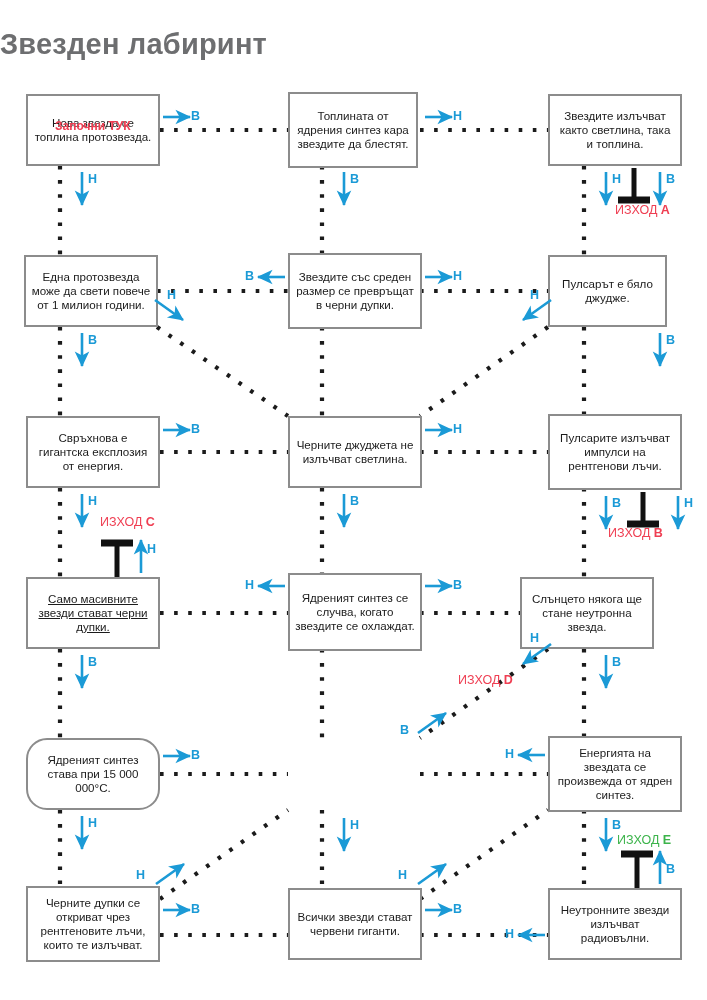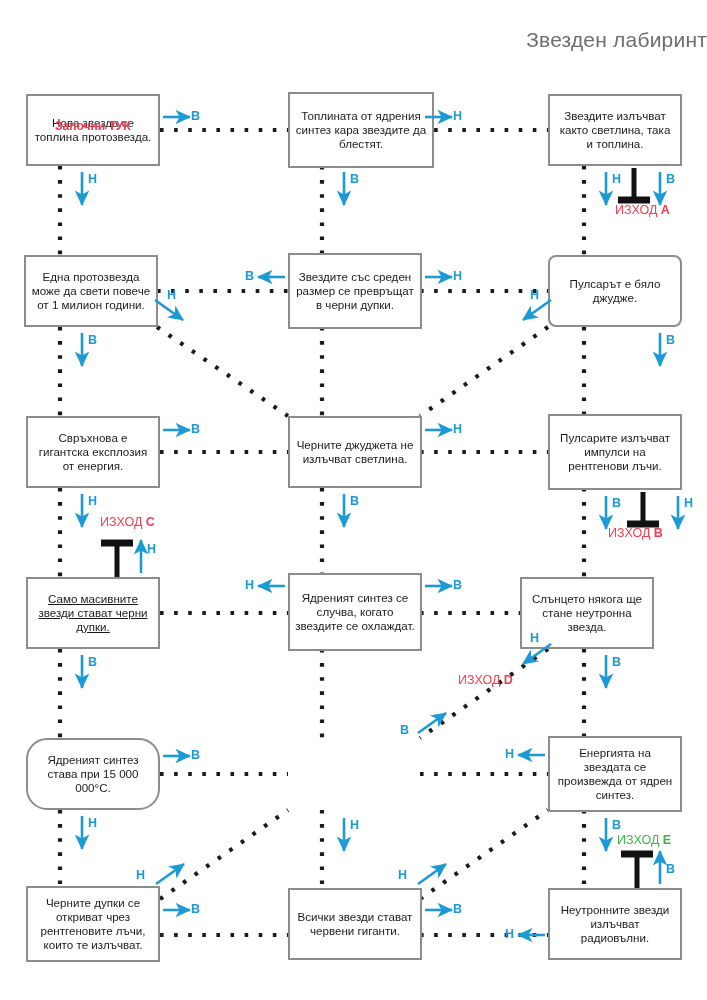--- a/index.html
+++ b/index.html
@@ -15,23 +15,23 @@
   }
   #stage {
     position: absolute;
     left: 0; top: 0;
     width: 707px; height: 1000px;
   }
   #title {
     position: absolute;
     left: 0; top: 28px;
     width: 707px;
-    text-align: right;
-    font-size: 21px;
-    font-weight: normal;
+    text-align: left;
+    font-size: 29px;
+    font-weight: bold;
     color: #6d6e70;
     letter-spacing: 0.2px;
   }
   .node {
     position: absolute;
     border: 2px solid #8c8c8c;
     background: #ffffff;
     color: #1b1b1b;
     font-size: 11.6px;
     line-height: 14.2px;
@@ -127,34 +127,34 @@
       <line x1="548" y1="327" x2="420" y2="416"></line>
       <line x1="548" y1="649" x2="420" y2="738"></line>
       <line x1="160" y1="899" x2="288" y2="810"></line>
       <line x1="420" y1="899" x2="548" y2="810"></line>
     </g>
   </svg>
 
   <div class="node" style="left:26px; top:94px; width:134px; height:72px;">
     <span>Нова звезда се топлина протозвезда.</span>
   </div>
-  <div class="node" style="left:288px; top:92px; width:146px; height:76px;align-items:center;">
+  <div class="node" style="left:288px; top:92px; width:130px; height:76px;align-items:center;">
     <span>Топлината от ядрения синтез кара звездите да блестят.</span>
   </div>
   <div class="node" style="left:548px; top:94px; width:134px; height:72px;">
     <span>Звездите излъчват както светлина, така и топлина.</span>
   </div>
 
   <div class="node" style="left:24px; top:255px; width:134px; height:72px;">
     <span>Една протозвезда може да свети повече от 1 милион години.</span>
   </div>
   <div class="node" style="left:288px; top:253px; width:134px; height:76px;">
     <span>Звездите със среден размер се превръщат в черни дупки.</span>
   </div>
-  <div class="node" style="left:548px; top:255px; width:134px; height:72px;border-radius:8px;">
+  <div class="node" style="left:548px; top:255px; width:119px; height:72px;">
     <span>Пулсарът е бяло джудже.</span>
   </div>
 
   <div class="node" style="left:26px; top:416px; width:134px; height:72px;">
     <span>Свръхнова е гигантска експлозия от енергия.</span>
   </div>
   <div class="node" style="left:288px; top:416px; width:134px; height:72px;">
     <span>Черните джуджета не излъчват светлина.</span>
   </div>
   <div class="node" style="left:548px; top:414px; width:134px; height:76px;">

